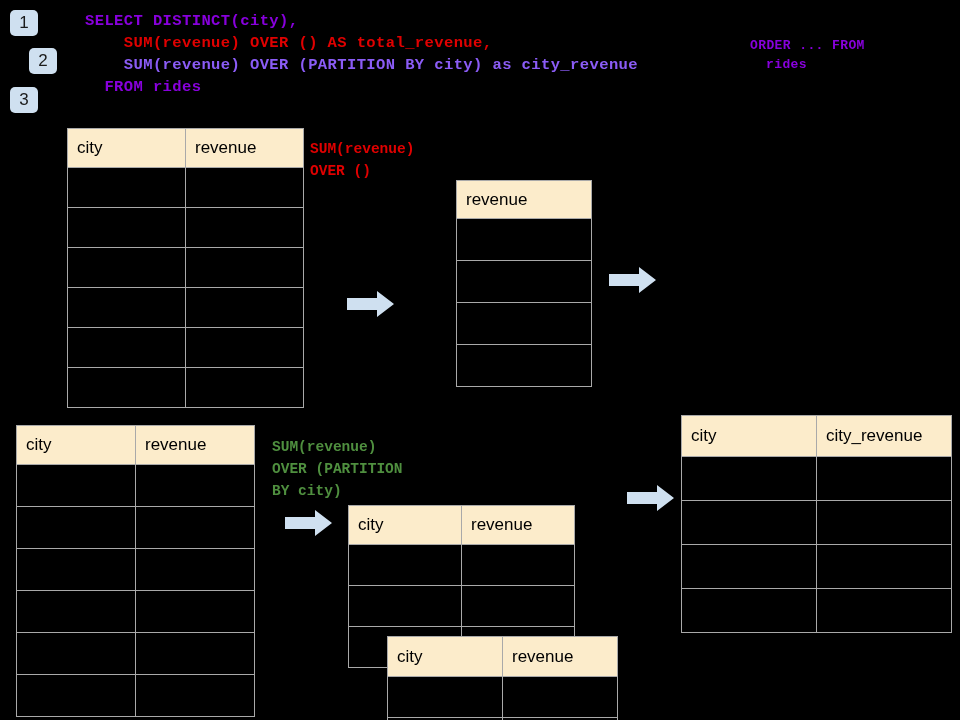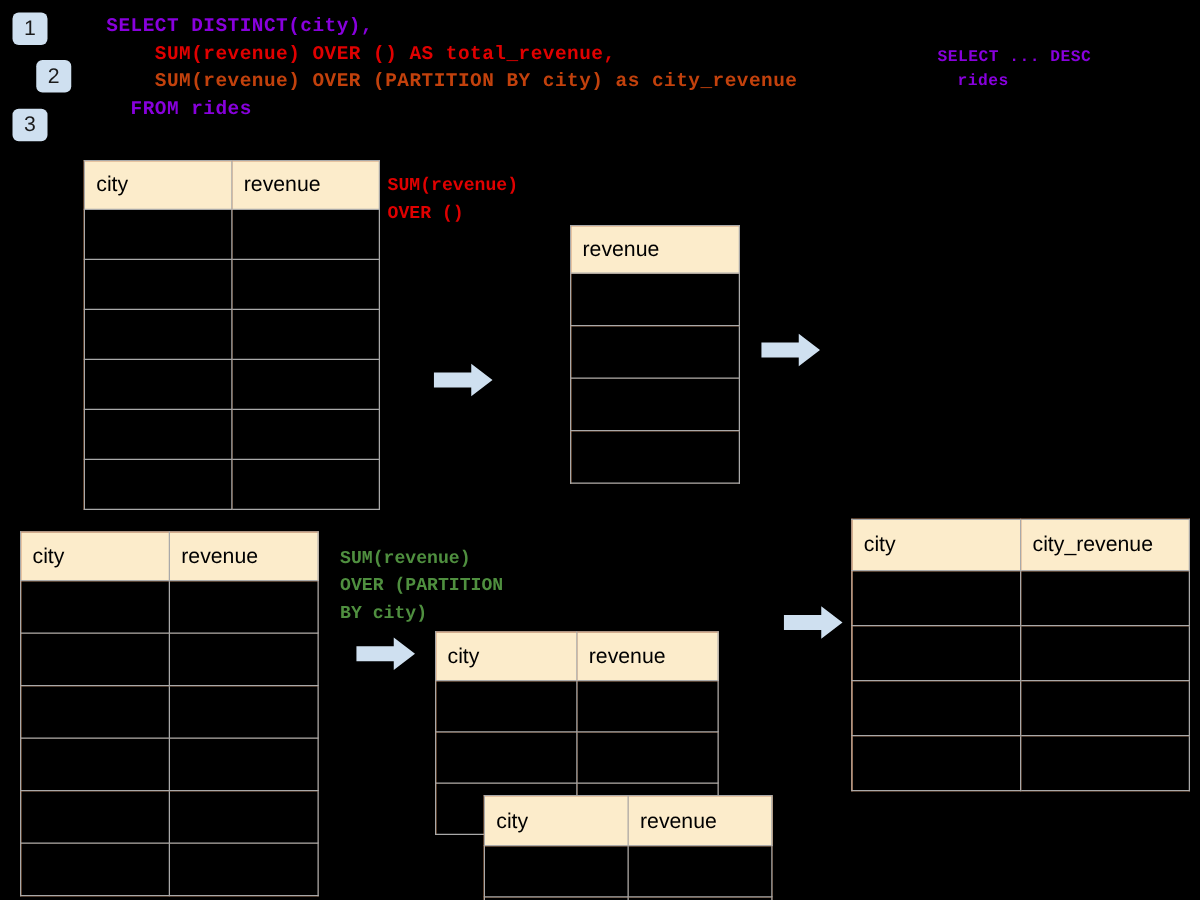--- a/index.html
+++ b/index.html
@@ -34,40 +34,40 @@
   .code {
     position: absolute;
     font-family: "Liberation Mono", monospace;
     font-size: 15.5px;
     letter-spacing: 0.4px;
     white-space: pre;
     font-weight: bold;
   }
   .c-purple { color: #8800dd; }
   .c-red    { color: #e00000; }
-  .c-green  { color: #c2410c; }
+  .c-green  { color: #8b5cf6; }
 
   
   .annot {
     position: absolute;
     font-family: "Liberation Mono", monospace;
     font-size: 14.5px;
     font-weight: bold;
     line-height: 22px;
     white-space: pre;
   }
   .annot.red   { color: #e00000; }
   .annot.green { color: #4f8f3f; }
 
   
   .tbl {
     position: absolute;
     border-collapse: collapse;
     table-layout: fixed;
-    background: #f97316;
+    background: #14532d;
   }
   .tbl th, .tbl td {
     border: 1px solid #a9a9a9;
     padding: 0;
     margin: 0;
   }
   .tbl th {
     background: #fceccb;
     color: #000000;
     font-family: "Liberation Sans", sans-serif;
@@ -94,21 +94,21 @@
 
   <div class="badge" style="left:10px; top:10px;">1</div>
   <div class="badge" style="left:29px; top:48px;">2</div>
   <div class="badge" style="left:10px; top:87px;">3</div>
 
   <div class="code c-red" style="left:85px; top:34px;">    SUM(revenue) OVER () AS total_revenue,</div>
   <div class="code c-purple" style="left:85px; top:12px;">SELECT DISTINCT(city),</div>
   <div class="code c-green" style="left:85px; top:56px;">    SUM(revenue) OVER (PARTITION BY city) as city_revenue</div>
   <div class="code c-purple" style="left:85px; top:78px;">  FROM rides</div>
 
-  <div class="code c-purple" style="left:750px; top:38px; font-size:13px;">SELECT ... DESC</div>
+  <div class="code c-purple" style="left:750px; top:38px; font-size:13px;">ORDER ... FROM</div>
   <div class="code c-purple" style="left:766px; top:57px; font-size:13px;">rides</div>
 
   <div class="annot red" style="left:310px; top:138px;">SUM(revenue)
 OVER ()</div>
   <div class="annot green" style="left:272px; top:436px;">SUM(revenue)
 OVER (PARTITION
 BY city)</div>
 
   <table class="tbl" style="left:67px; top:128px; width:236px;">
     <colgroup>

